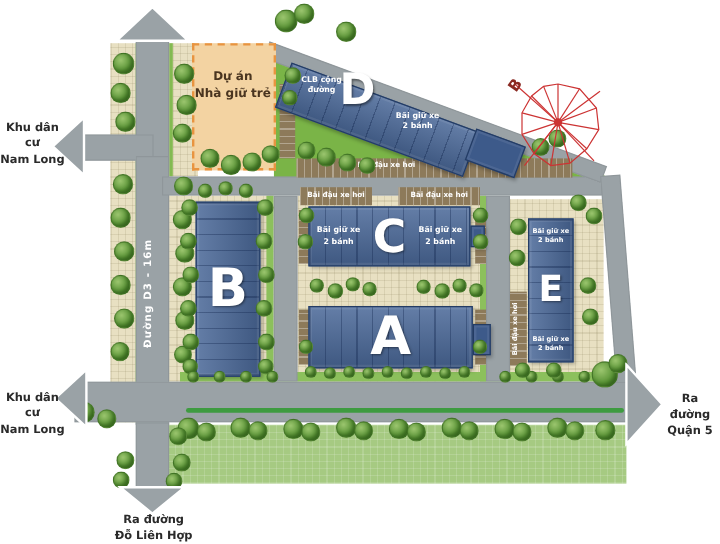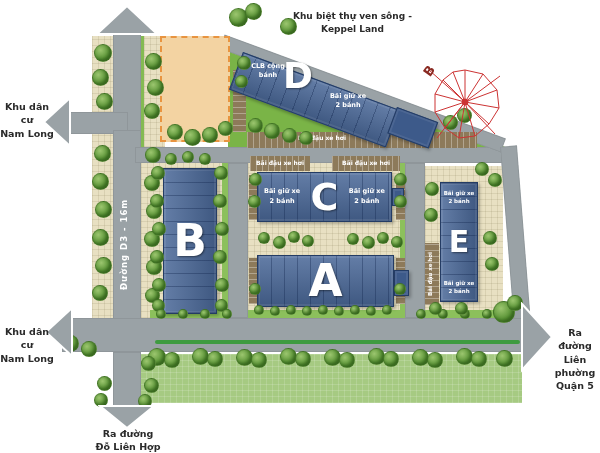--- a/index.html
+++ b/index.html
@@ -77,27 +77,31 @@
   <div class="pstrip vert" style="left:233px;top:70px;width:13px;height:62px;"></div>
   <div class="pstrip" style="left:250px;top:156px;width:60px;height:15px;"></div>
   <div class="pstrip" style="left:332px;top:156px;width:68px;height:15px;"></div>
   <div class="pstrip vert" style="left:249px;top:175px;width:9px;height:45px;"></div>
   <div class="pstrip vert" style="left:396px;top:175px;width:9px;height:45px;"></div>
   <div class="pstrip vert" style="left:249px;top:258px;width:9px;height:46px;"></div>
   <div class="pstrip vert" style="left:396px;top:258px;width:9px;height:46px;"></div>
   <div class="pstrip vert" style="left:425px;top:243px;width:14px;height:62px;"></div>
 
   <div class="orange" style="left:160px;top:36px;width:66px;height:102px;"></div>
+  <div class="lbl" style="left:161px;top:58px;width:66px;font-size:10px;color:#4a3520;">
+    <span>Dự án</span>
+    <span>Nhà giữ trẻ</span>
+  </div>
 
   <div class="bldg texh" style="left:243px;top:52px;width:165px;height:38px;transform:rotate(20.3deg);transform-origin:0 0;"></div>
   <div class="bldg" style="left:397px;top:107px;width:42px;height:26px;transform:rotate(20.3deg);transform-origin:0 0;background:#3d5a8a;"></div>
   <span class="bletter" style="position:absolute;left:283px;top:58px;font-size:36px;">D</span>
   <div class="lbl white" style="left:246px;top:62px;width:44px;font-size:6.5px;">
     <span>CLB cộng</span>
-      <span>bánh</span>
+      <span>đường</span>
   </div>
   <div class="lbl white" style="left:324px;top:92px;width:48px;font-size:6.5px;">
     <span>Bãi giữ xe</span>
       <span>2 bánh</span>
   </div>
 
   <div class="bldg texv" style="left:163px;top:168px;width:52px;height:144px;">
     <span class="bletter" style="font-size:44px;">B</span>
   </div>
 
@@ -294,35 +298,30 @@
       <line x1="50" y1="52" x2="20" y2="62"></line>
         <line x1="50" y1="52" x2="20" y2="44"></line>
       <line x1="50" y1="52" x2="28" y2="30"></line>
         <line x1="50" y1="52" x2="38" y2="22"></line>
       <polygon points="50,20 68,24 82,40 84,58 74,74 60,86 44,88 30,78 20,62 20,44 28,30 38,22"></polygon>
       <circle cx="50" cy="52" r="3" fill="#cc3333"></circle>
     </g>
     <text x="10" y="26" font-size="13" font-weight="bold" fill="#8a2a22" transform="rotate(-55 14 22)">B</text>
   </svg>
 
-  <div class="lbl" style="left:290px;top:10px;width:125px;font-size:9px;">
-    <span>Khu biệt thự ven sông -</span>
-      <span>Keppel Land</span>
-  </div>
   <div class="lbl" style="left:0px;top:100px;width:54px;font-size:9.5px;">
     <span>Khu dân cư</span>
       <span>Nam Long</span>
   </div>
   <div class="lbl" style="left:0px;top:325px;width:54px;font-size:9.5px;">
     <span>Khu dân cư</span>
       <span>Nam Long</span>
   </div>
   <div class="lbl" style="left:550px;top:326px;width:50px;font-size:9.5px;">
     <span>Ra đường</span>
-      <span>Liên phường</span>
       <span>Quận 5</span>
   </div>
   <div class="lbl" style="left:90px;top:427px;width:76px;font-size:9.5px;">
     <span>Ra đường</span>
       <span>Đỗ Liên Hợp</span>
   </div>
 
 </div>
 
 </body></html>

